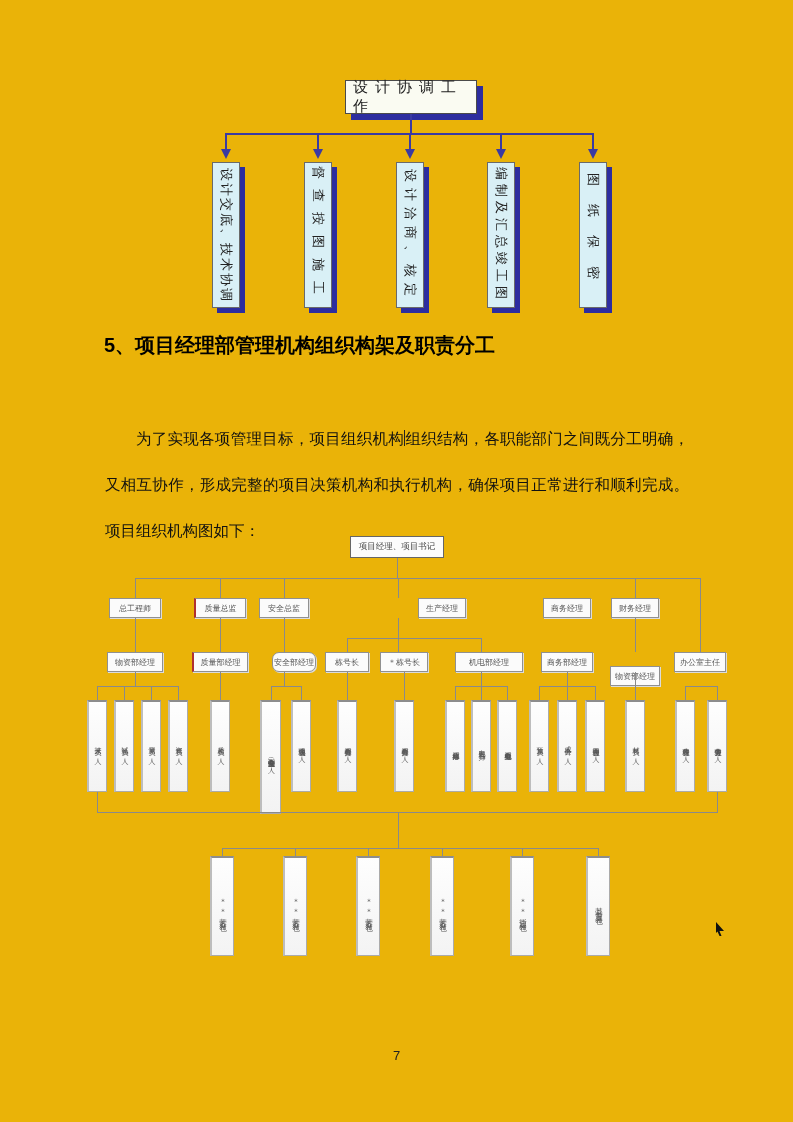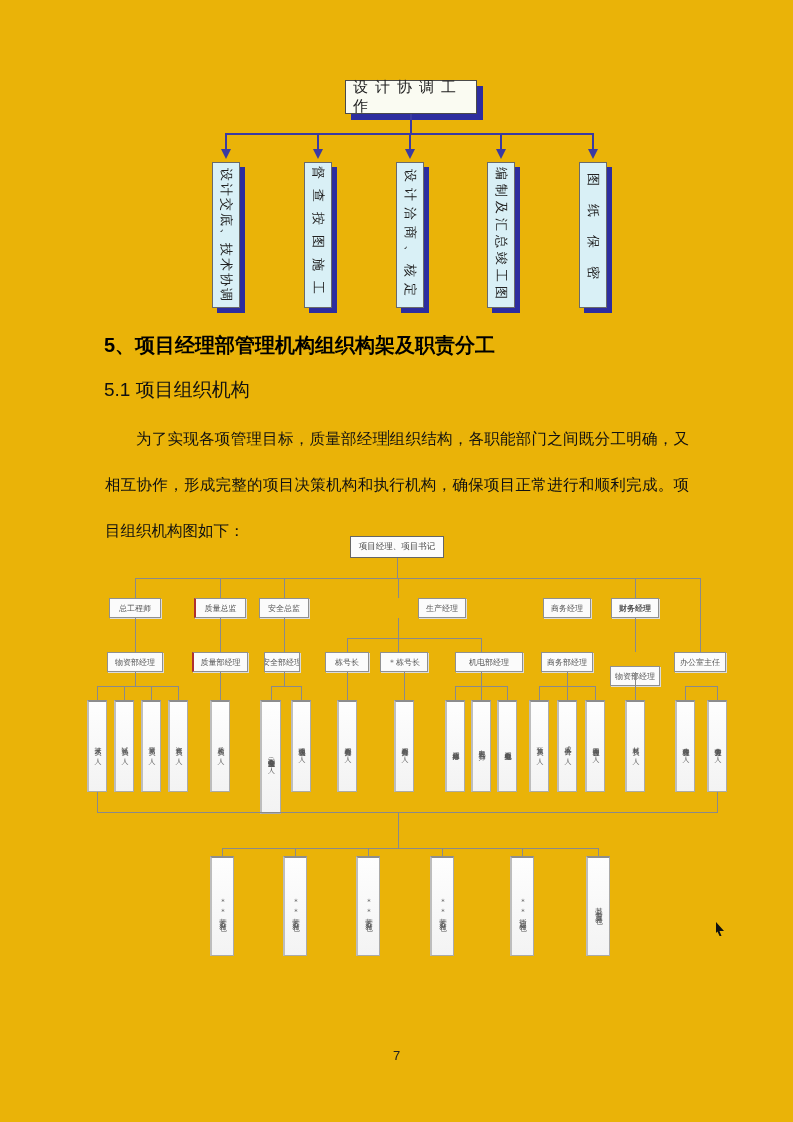--- a/index.html
+++ b/index.html
@@ -84,55 +84,54 @@
       <span style="letter-spacing:6px;">设计洽商、核定</span>
     </div>
   <div class="branchbox" style="left:487px;">
       <span style="letter-spacing:4px;">编制及汇总竣工图</span>
     </div>
   <div class="branchbox" style="left:579px;">
       <span style="letter-spacing:18px;">图纸保密</span>
     </div>
 
   <div class="h1">5、项目经理部管理机构组织构架及职责分工</div>
-  <div class="h2">5.1 项目组织机构</div>
-  <div class="para"><span>为了实现各项管理目标，质量部经理</span><span class="caret"></span><span>组织结构，各职能部门之间既分工明确，又相互协作，形成完整的项目决策机构和执行机构，确保项目正常进行和顺利完成。项目组织机构图如下：</span></div>
+  <div class="para"><span>为了实现各项管理目标，项目组织机构</span><span class="caret"></span><span>组织结构，各职能部门之间既分工明确，又相互协作，形成完整的项目决策机构和执行机构，确保项目正常进行和顺利完成。项目组织机构图如下：</span></div>
 
   <div class="oroot">项目经理、项目书记</div>
 
   <div class="oline" style="left:397px;top:558px;width:1px;height:20px;"></div>
   <div class="oline" style="left:135px;top:578px;width:565px;height:1px;"></div>
 
   <div class="oline" style="left:135px;top:578px;width:1px;height:20px;"></div>
   <div class="oline" style="left:220px;top:578px;width:1px;height:20px;"></div>
   <div class="oline" style="left:284px;top:578px;width:1px;height:20px;"></div>
   <div class="oline" style="left:398px;top:578px;width:1px;height:20px;"></div>
   <div class="oline" style="left:635px;top:578px;width:1px;height:20px;"></div>
   <div class="oline" style="left:700px;top:578px;width:1px;height:74px;"></div>
 
   <div class="onode" style="left:109px;top:598px;width:52px;">总工程师</div>
   <div class="onode red" style="left:194px;top:598px;width:52px;">质量总监</div>
   <div class="onode" style="left:259px;top:598px;width:50px;">安全总监</div>
   <div class="onode" style="left:374px;top:598px;width:48px;margin-left:44px;">生产经理</div>
   <div class="onode" style="left:543px;top:598px;width:48px;">商务经理</div>
-  <div class="onode" style="left:611px;top:598px;width:48px;font-weight:bold;">财务经理</div>
+  <div class="onode" style="left:611px;top:598px;width:48px;">财务经理</div>
 
   <div class="oline" style="left:135px;top:618px;width:1px;height:34px;"></div>
   <div class="oline" style="left:220px;top:618px;width:1px;height:34px;"></div>
   <div class="oline" style="left:284px;top:618px;width:1px;height:34px;"></div>
   <div class="oline" style="left:398px;top:618px;width:1px;height:20px;"></div>
   <div class="oline" style="left:347px;top:638px;width:134px;height:1px;"></div>
   <div class="oline" style="left:347px;top:638px;width:1px;height:14px;"></div>
   <div class="oline" style="left:398px;top:638px;width:1px;height:14px;"></div>
   <div class="oline" style="left:481px;top:638px;width:1px;height:14px;"></div>
   <div class="oline" style="left:635px;top:618px;width:1px;height:34px;"></div>
 
   <div class="onode" style="left:107px;top:652px;width:56px;">物资部经理</div>
   <div class="onode red" style="left:192px;top:652px;width:56px;">质量部经理</div>
-  <div class="onode" style="left:264px;top:652px;width:36px;">安全部经理</div>
+  <div class="onode" style="left:272px;top:652px;width:44px;border-radius:7px;">安全部经理</div>
   <div class="onode" style="left:325px;top:652px;width:44px;">栋号长</div>
   <div class="onode" style="left:380px;top:652px;width:48px;">＊栋号长</div>
   <div class="onode" style="left:455px;top:652px;width:68px;">机电部经理</div>
   <div class="onode" style="left:541px;top:652px;width:52px;">商务部经理</div>
   <div class="onode" style="left:610px;top:630px;width:50px;margin-top:36px;">物资部经理</div>
   <div class="onode" style="left:674px;top:652px;width:52px;">办公室主任</div>
 
   <div class="oline" style="left:135px;top:672px;width:1px;height:14px;"></div>
   <div class="oline" style="left:97px;top:686px;width:81px;height:1px;"></div>
   <div class="oline" style="left:97px;top:686px;width:1px;height:14px;"></div>

